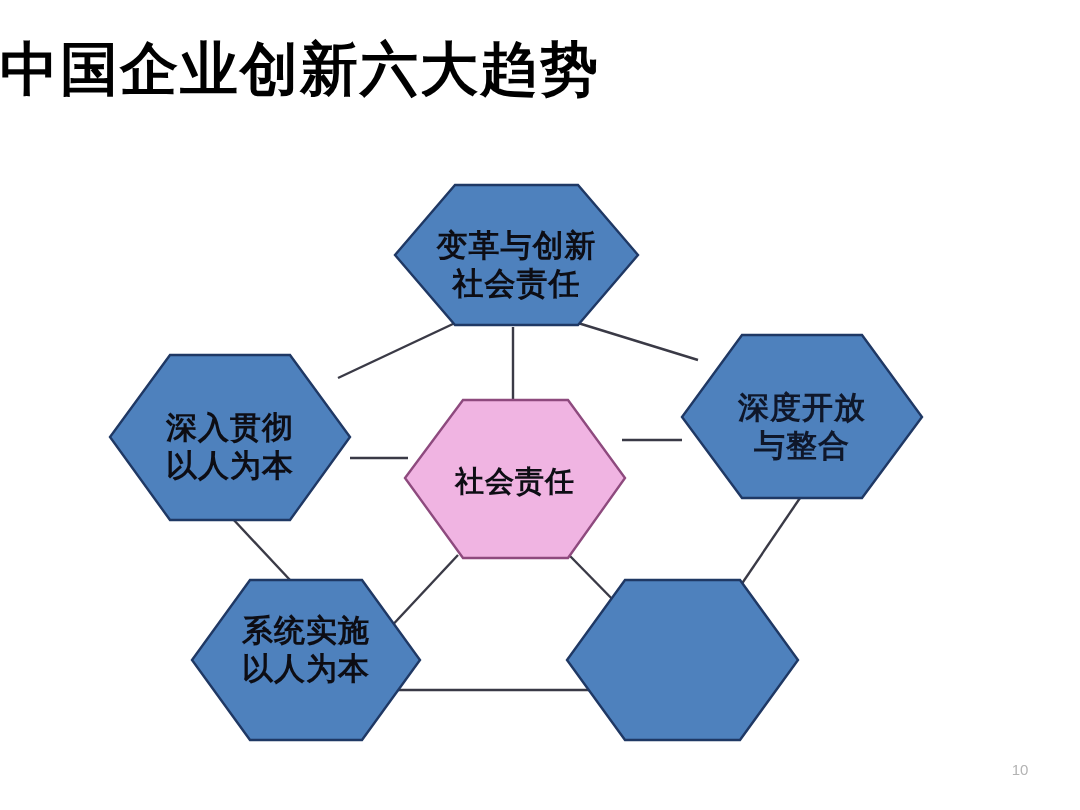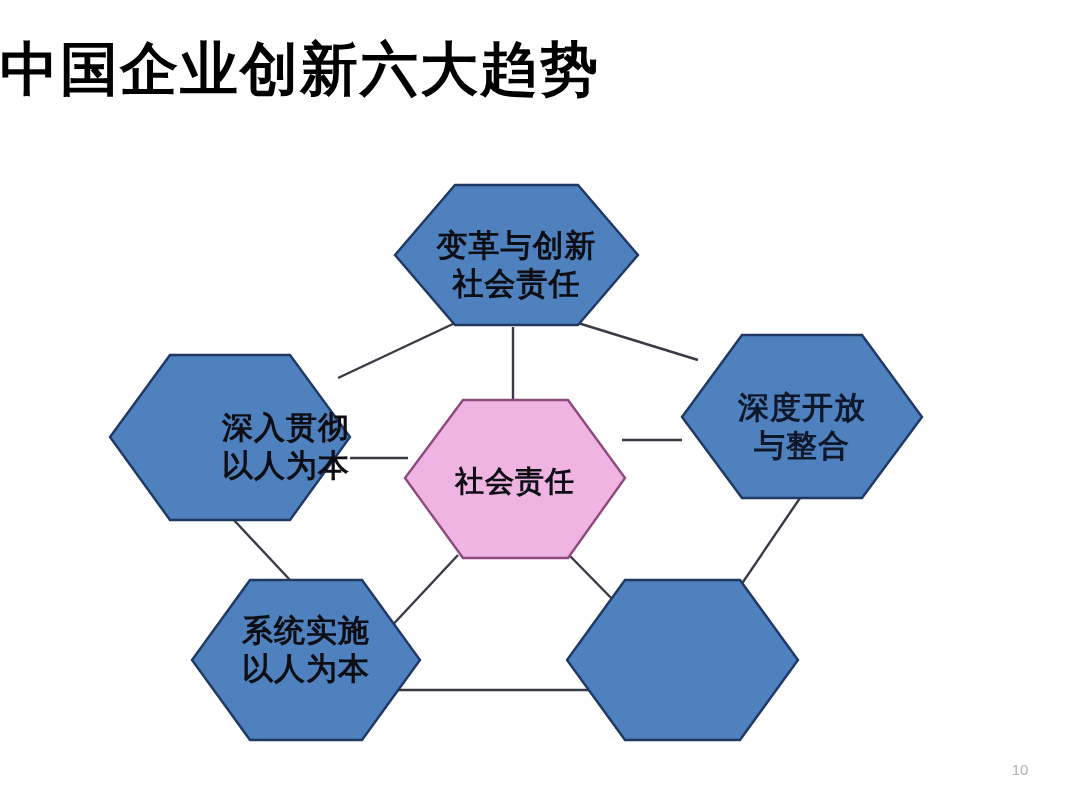--- a/index.html
+++ b/index.html
@@ -110,21 +110,21 @@
     </g>
 
     <g>
       <polygon points="625,580 740,580 798,660 740,740 625,740 567,660" fill="#4E81BD" stroke="#1F3864" stroke-width="2.4"></polygon>
     </g>
   </svg>
 
   <div class="hex-label node" style="left: 395px; top: 227px; width: 243px; color: rgb(13, 13, 20);">变革与创新
 社会责任</div>
 
-  <div class="hex-label node" style="left: 110px; top: 409px; width: 240px; color: rgb(13, 13, 20); text-align: right;">深入贯彻
+  <div class="hex-label node" style="left: 110px; top: 409px; width: 240px; color: rgb(13, 13, 20);">深入贯彻
 以人为本</div>
 
   <div class="hex-label node" style="left: 682px; top: 389px; width: 240px; color: #0f172a;">深度开放
 与整合</div>
 
   <div class="hex-label core" style="left: 405px; top: 464px; width: 220px; color: rgb(13, 13, 20);">社会责任</div>
 
   <div class="hex-label node" style="left: 192px; top: 612px; width: 228px; color: rgb(13, 13, 20);">系统实施
 以人为本</div>
 

